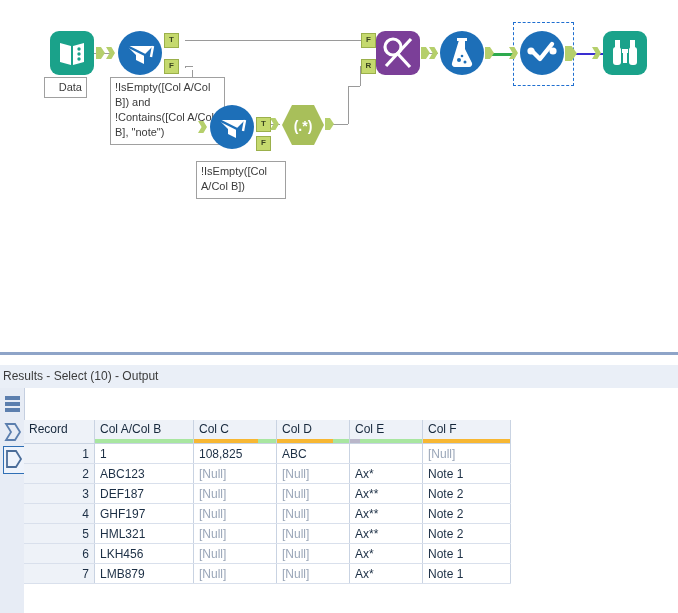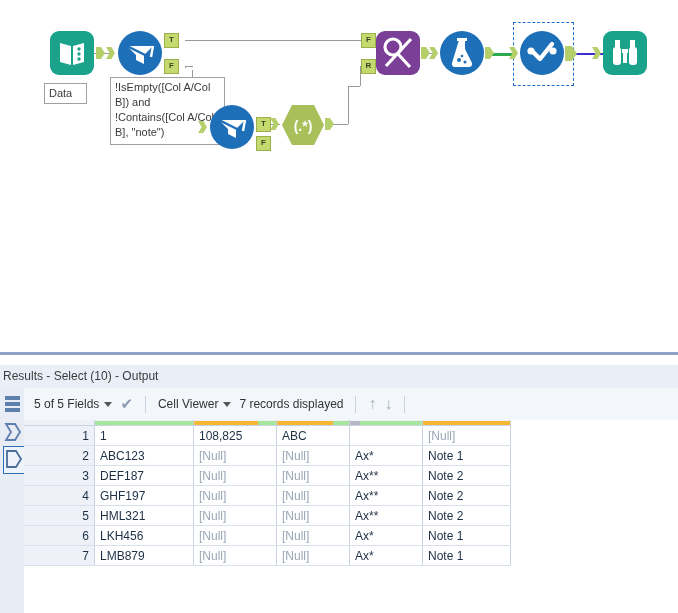--- a/index.html
+++ b/index.html
@@ -110,21 +110,21 @@
       <svg width="44" height="44" viewBox="0 0 44 44">
         <path d="M10 12 L21 15 L21 34 L10 31 Z" fill="#ffffff"></path>
         <path d="M23 15 L34 12 L34 31 L23 34 Z" fill="#ffffff"></path>
         <circle cx="29" cy="18" r="1.7" fill="#1aa28a"></circle>
         <circle cx="29" cy="23" r="1.7" fill="#1aa28a"></circle>
         <circle cx="29" cy="28" r="1.7" fill="#1aa28a"></circle>
       </svg>
     </div>
     <div class="anchor out" style="left:46px;top:16px;"></div>
   </div>
-  <div class="note" style="left:44px;top:83px;width:33px;">Data</div>
+  <div class="note" style="left:44px;top:77px;width:33px;text-align:right;">Data</div>
 
   <div class="tool" style="left:118px;top:31px;">
     <div class="anchor in" style="left:-12px;top:16px;"></div>
     <div class="circle" style="background:#1d6fb8;position:relative;">
       <svg width="44" height="44" viewBox="0 0 44 44">
         <path d="M9 15 L35 15 L26 24 L26 33 L18 29 L18 24 Z" fill="#ffffff"></path>
         <path d="M9 15 L35 28" stroke="#1d6fb8" stroke-width="2.4" fill="none"></path>
         <path d="M35 15 L33 26" stroke="#ffffff" stroke-width="2.4" fill="none"></path>
       </svg>
     </div>
@@ -138,20 +138,21 @@
     <div class="circle" style="background:#1d6fb8;position:relative;">
       <svg width="44" height="44" viewBox="0 0 44 44">
         <path d="M9 15 L35 15 L26 24 L26 33 L18 29 L18 24 Z" fill="#ffffff"></path>
         <path d="M9 15 L35 28" stroke="#1d6fb8" stroke-width="2.4" fill="none"></path>
         <path d="M35 15 L33 26" stroke="#ffffff" stroke-width="2.4" fill="none"></path>
       </svg>
     </div>
     <div class="label-anchor" style="left:46px;top:12px;">T</div>
     <div class="label-anchor" style="left:46px;top:31px;">F</div>
   </div>
+  <div class="note" style="left:196px;top:161px;width:80px;height:32px;">!IsEmpty([Col A/Col B])</div>
 
   <div class="tool" style="left:281px;top:104px;">
     <div class="anchor in" style="left:-11px;top:14px;"></div>
     <div style="position:relative;width:44px;height:42px;">
       <svg width="44" height="42" viewBox="0 0 44 42">
         <polygon points="11,1 33,1 43,21 33,41 11,41 1,21" fill="#a8bf5a"></polygon>
         <text x="22" y="27" font-family="Liberation Sans, sans-serif" font-size="14" fill="#ffffff" text-anchor="middle" font-weight="bold">(.*)</text>
       </svg>
     </div>
     <div class="anchor out" style="left:44px;top:14px;"></div>
@@ -232,41 +233,32 @@
           <path d="M3 4 L12 4 L17 12 L12 20 L3 20 L8 12 Z" fill="none" stroke="#5c7fae" stroke-width="1.8"></path>
         </svg>
       </div>
       <div class="rail-btn" style="top:58px;width:21px;height:26px;border:1px solid #2f6fb5;background:#eef3fb;">
         <svg width="19" height="24" viewBox="0 0 19 24">
           <path d="M3 4 L12 4 L17 12 L12 20 L3 20 Z" fill="none" stroke="#4b6d99" stroke-width="1.8"></path>
         </svg>
       </div>
     </div>
 
-    <div id="rtoolbar">
-      <div class="tb-item">
-        <span>5 of 5 Fields</span>
-        <span class="caret"></span>
-      </div>
-      <span style="color:#8a99ad;font-size:15px;">✔</span>
-      <div class="tb-sep"></div>
-      <div class="tb-item">
-        <span>Cell Viewer</span>
-        <span class="caret"></span>
-      </div>
-      <span>7 records displayed</span>
-      <div class="tb-sep"></div>
-      <span style="color:#a8b2c0;font-size:16px;">↑</span>
-      <span style="color:#a8b2c0;font-size:16px;">↓</span>
-      <div class="tb-sep"></div>
-    </div>
 
     <div id="grid">
       <table>
         <thead>
+          <tr>
+            <th class="colw-rec">Record</th>
+            <th class="colw-ab">Col A/Col B</th>
+            <th class="colw-c">Col C</th>
+            <th class="colw-d">Col D</th>
+            <th class="colw-e">Col E</th>
+            <th class="colw-f">Col F</th>
+          </tr>
           <tr class="hdr-bars">
             <td>
                 <div class="bar"></div>
               </td>
             <td>
                 <div class="bar">
                   <div style="background: rgb(168, 230, 160); width: 100%; height: 100%;"></div>
                 </div>
               </td>
             <td>

